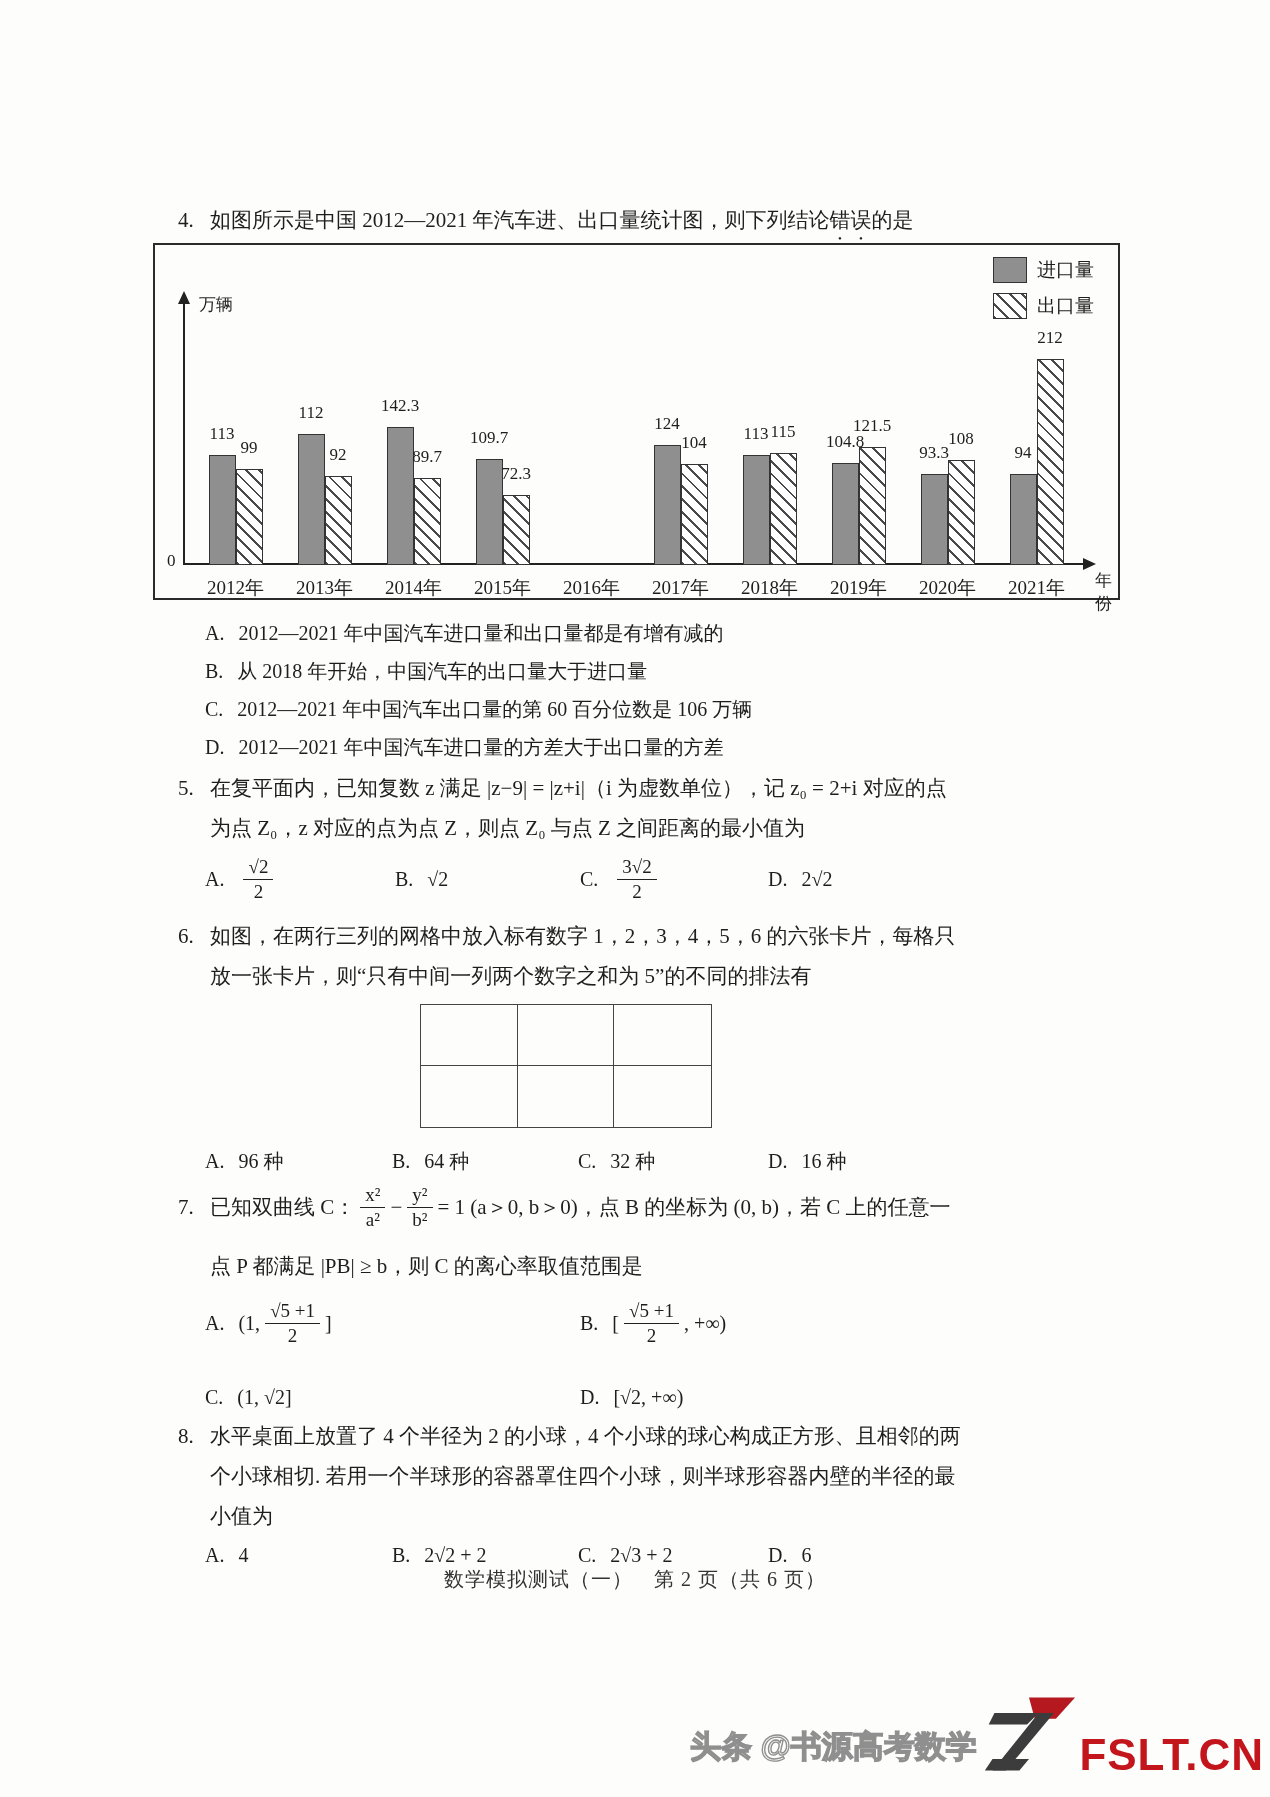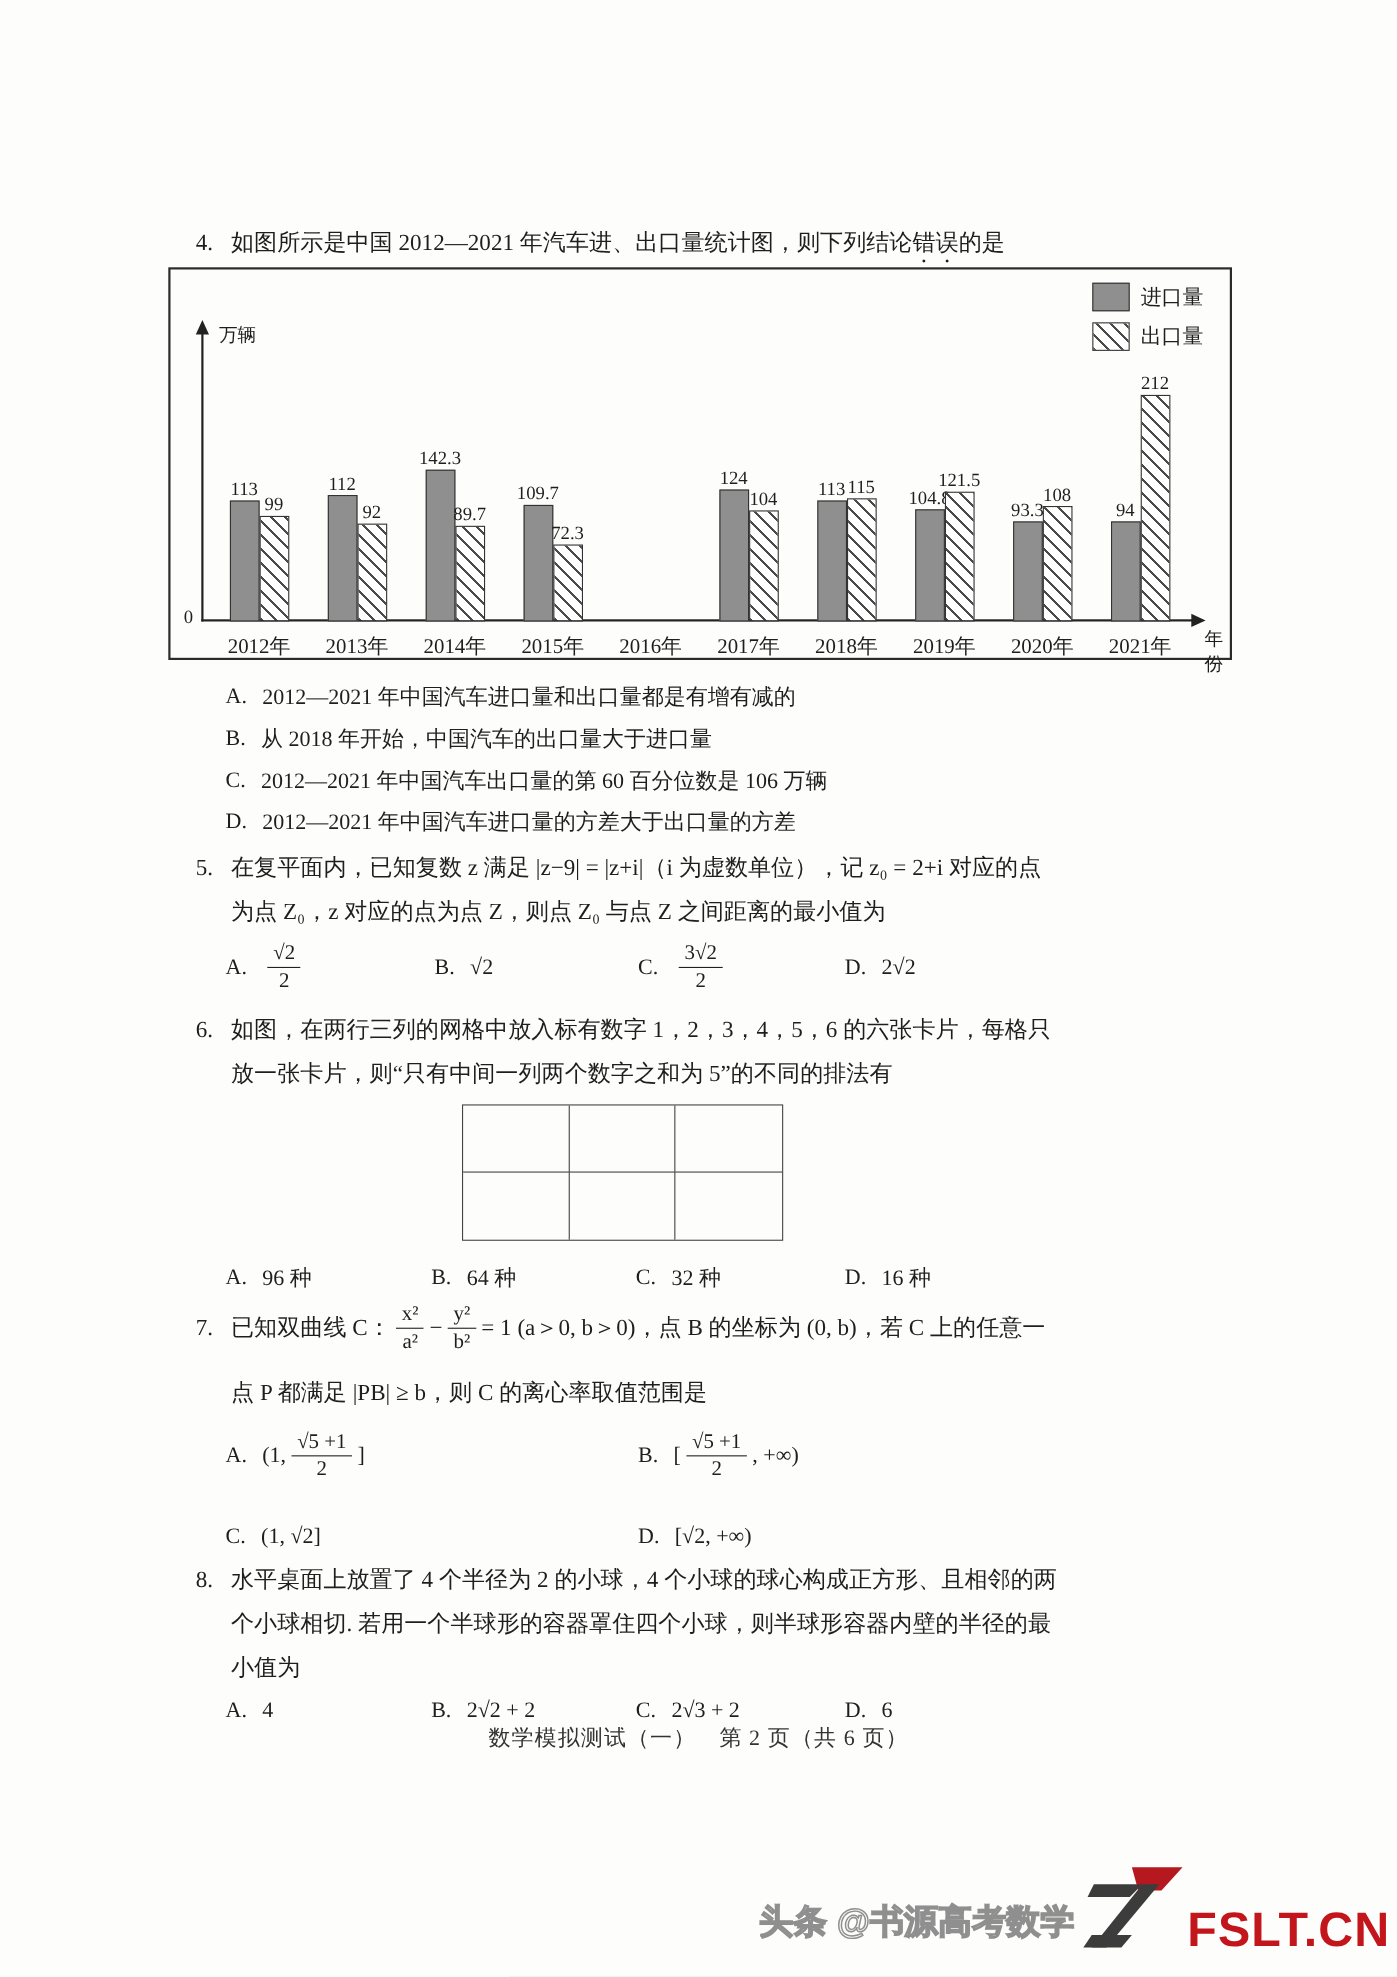--- a/index.html
+++ b/index.html
@@ -28,21 +28,21 @@
   .legend-row { display:flex; align-items:center; gap:10px; }
   .swatch { width:34px; height:26px; border:1px solid #333; }
   .swatch.solid { background:#8f8f8f; }
   .swatch.hatch, .bar.export { background:repeating-linear-gradient(45deg,#4a4a4a 0 2px,#ffffff 2px 9px); }
   .legend-label { font-size:19px; }
   #chart-plot { display:flex; }
   .bar-group { position:relative; width:89px; height:100%; }
   .bar-pair { position:absolute; bottom:0; left:0; width:100%; display:flex; justify-content:center; align-items:flex-end; }
   .bar { position:relative; width:27px; border:1px solid #333; }
   .bar.import { background:#8f8f8f; }
-  .bar .val { position:absolute; bottom:100%; left:50%; transform:translateX(-50%); font-size:17px; white-space:nowrap; padding-bottom:1px; }
+  .bar .val { position:absolute; bottom:100%; left:50%; transform:translateX(-50%); font-size:17px; white-space:nowrap; padding-bottom:12px; }
   .year { position:absolute; top:calc(100% + 10px); width:100%; text-align:center; font-size:19px; white-space:nowrap; }
   
   .frac { display:inline-flex; flex-direction:column; align-items:center; margin:0 5px; line-height:1.15; font-size:19px; }
   .frac .num { padding:0 5px 1px; border-bottom:1.5px solid #222; }
   .frac .den { padding:1px 5px 0; }
   .mrow { display:flex; align-items:center; font-size:21px; white-space:nowrap; }
   
   .grid6 { display:grid; grid-template-columns:repeat(3,1fr); grid-template-rows:repeat(2,1fr);
            border:1.5px solid #444; width:292px; height:124px; background:#fdfdfb; }
   .grid6 .cell { border-right:1.5px solid #444; border-bottom:1.5px solid #444; }
@@ -93,21 +93,21 @@
               <span class="val">113</span>
             </div>
             <div class="bar export" style="height:96px">
               <span class="val">99</span>
             </div>
           </div>
           <div class="year">2012年</div>
         </div>
         <div class="bar-group">
           <div class="bar-pair">
-            <div class="bar import" style="height:115px">
+            <div class="bar import" style="height:131px">
               <span class="val">112</span>
             </div>
             <div class="bar export" style="height:89px">
               <span class="val">92</span>
             </div>
           </div>
           <div class="year">2013年</div>
         </div>
         <div class="bar-group">
           <div class="bar-pair">

